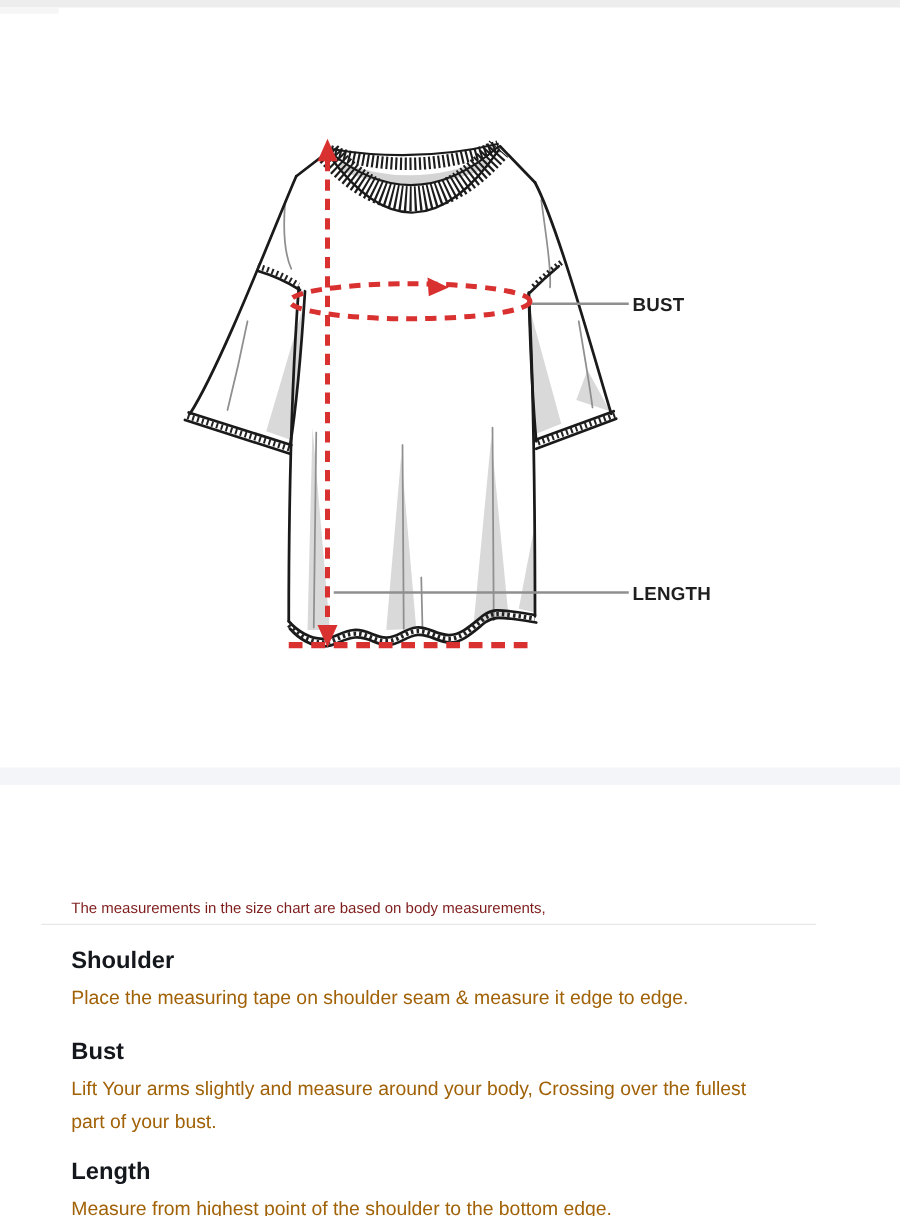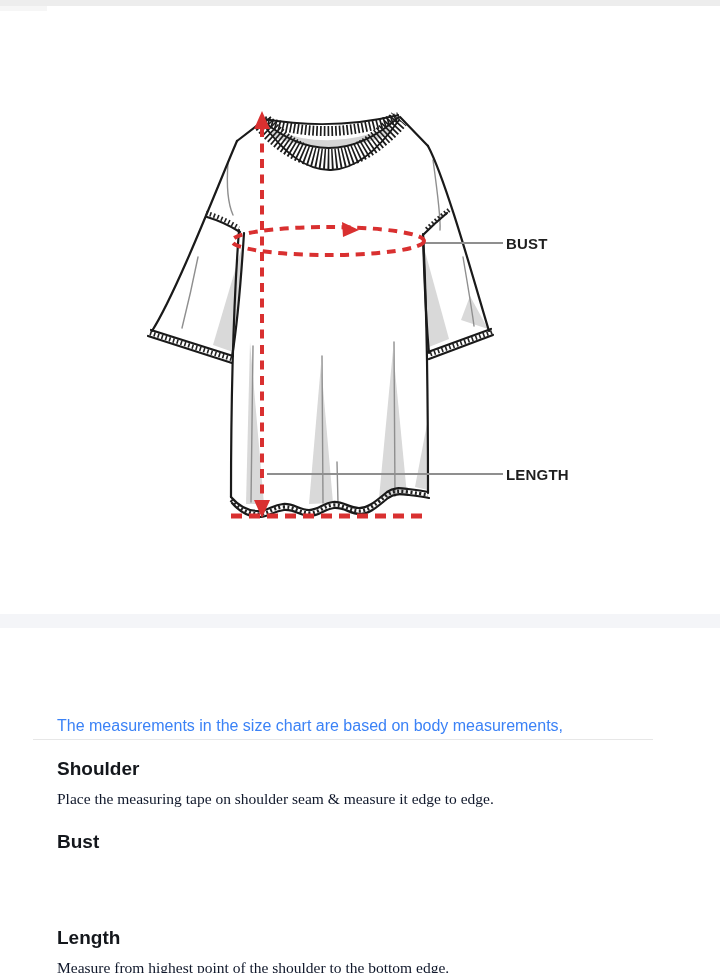--- a/index.html
+++ b/index.html
@@ -6,26 +6,26 @@
   body{
     width:720px;height:973px;position:relative;background:#ffffff;
     font-family:"Liberation Sans",sans-serif;overflow:hidden;
   }
   .top-bar{position:absolute;left:0;top:0;width:720px;height:6px;background:#ededed;}
   .top-bar-fragment{position:absolute;left:0;top:6px;width:47px;height:5px;background:#f6f6f6;}
   #diagram{position:absolute;left:0;top:0;}
   .band{position:absolute;left:0;top:614px;width:720px;height:14px;background:#f4f5f8;}
   .intro{
     position:absolute;left:57px;top:661px;width:600px;
-    font-size:16px;line-height:26px;color:#3b82f6;white-space:pre-wrap;
+    font-size:12px;line-height:26px;color:#7f1d1d;white-space:pre-wrap;
   }
   .divider{position:absolute;left:33px;top:739px;width:620px;height:0;border-top:1px solid #e7e7e7;}
   .section{position:absolute;left:57px;width:600px;}
   .section h3{margin:0;font-size:19px;line-height:25px;font-weight:bold;color:#14171c;}
-  .section p{margin:5px 0 0 0;font-size:15.5px;line-height:25.5px;color:#0f172a;font-family:Liberation Serif, serif;}
+  .section p{margin:5px 0 0 0;font-size:15.5px;line-height:25.5px;color:#a16207;}
   #sec-shoulder{top:756px;}
   #sec-bust{top:829px;}
   #sec-length{top:925px;}
   .svg-label{font-family:"Liberation Sans",sans-serif;font-size:15px;font-weight:bold;letter-spacing:.2px;}
 </style>
 </head>
 <body>
 
 <div class="top-bar"></div>
 <div class="top-bar-fragment"></div>
@@ -121,18 +121,22 @@
 
 <div class="divider"></div>
 
 <div class="section" id="sec-shoulder">
   <h3>Shoulder</h3>
   <p>Place the measuring tape on shoulder seam &amp; measure it edge to edge.</p>
 </div>
 
 <div class="section" id="sec-bust">
   <h3>Bust</h3>
+  <p>
+    <span>Lift Your arms slightly and measure around your body, Crossing over the fullest</span><br>
+    <span>part of your bust.</span>
+  </p>
 </div>
 
 <div class="section" id="sec-length">
   <h3>Length</h3>
   <p>Measure from highest point of the shoulder to the bottom edge.</p>
 </div>
 
 </body></html>

